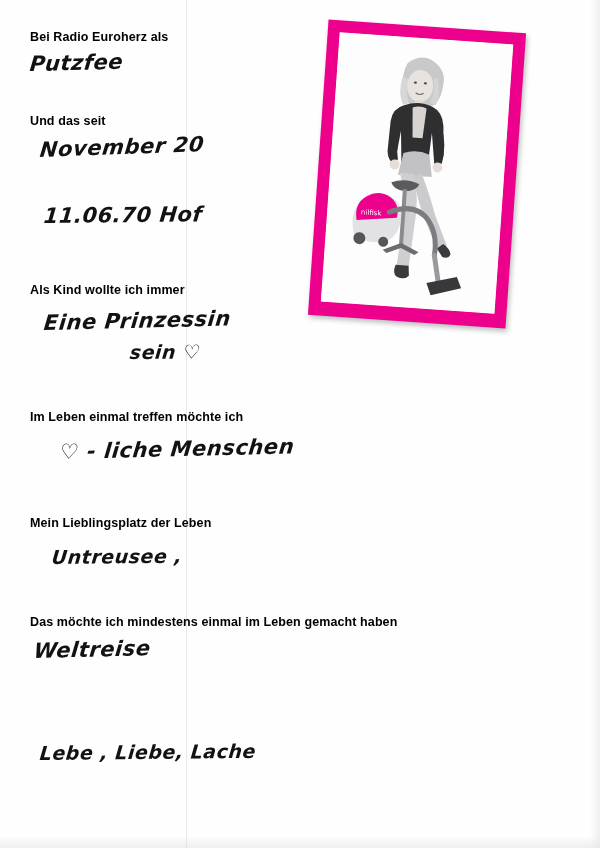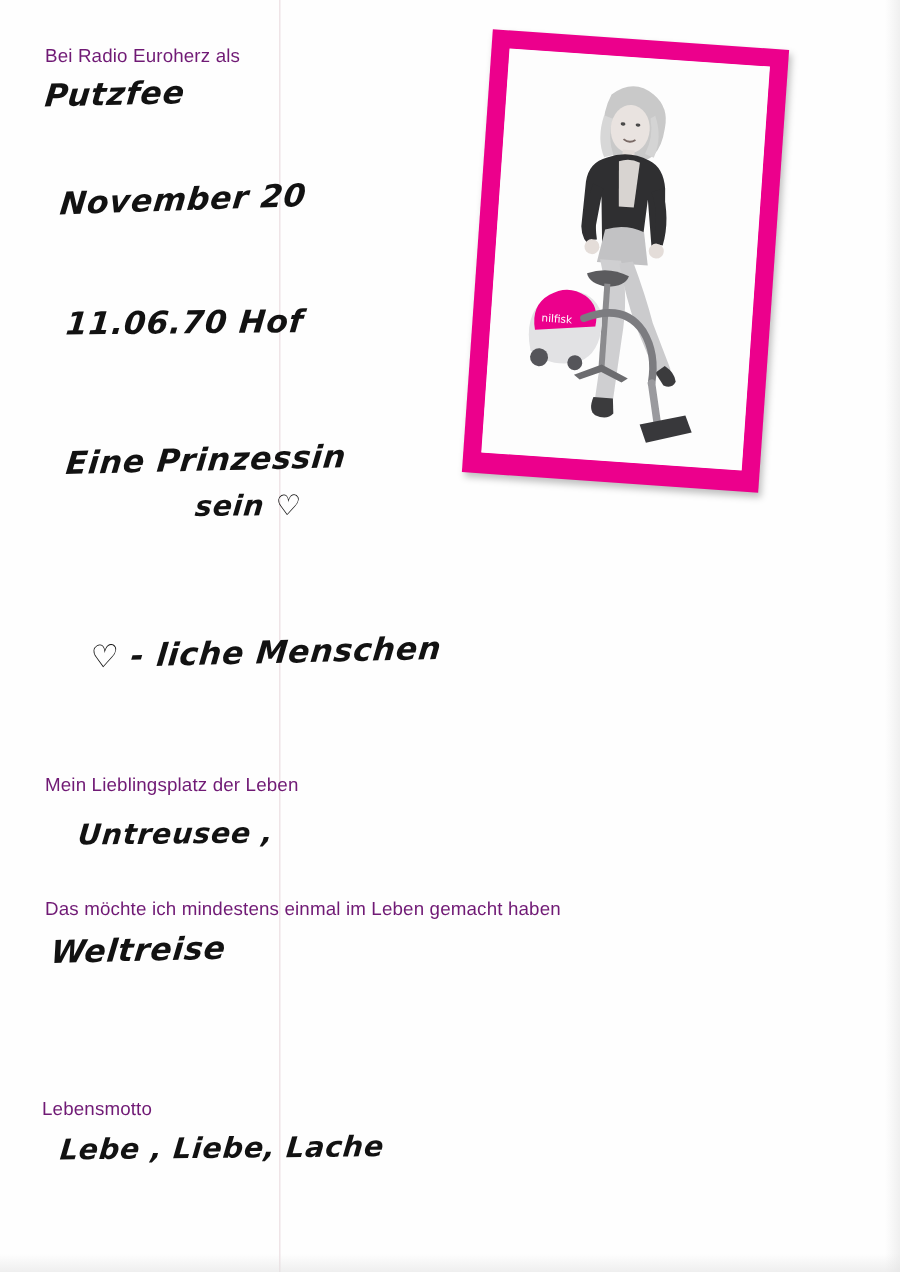--- a/index.html
+++ b/index.html
@@ -43,22 +43,22 @@
     height: 12px;
     width: 600px;
     background: linear-gradient(to bottom, rgba(255,255,255,0), rgba(226,226,226,0.55));
   }
 
   .field {
     position: absolute;
   }
   .label {
     font-size: 12.5px;
-    font-weight: normal;
-    color: #701a75;
+    font-weight: bold;
+    color: #000000;
     letter-spacing: 0.1px;
     white-space: nowrap;
   }
   .answer {
     font-family: "DejaVu Sans", sans-serif;
     font-size: 21px;
     color: #121212;
     white-space: nowrap;
     font-style: italic;
     font-weight: 600;
@@ -160,46 +160,48 @@
       </svg>
     </div>
   </div>
 
   <div class="field" style="left:30px; top:30px;">
     <div class="label">Bei Radio Euroherz als</div>
     <div class="answer" style="margin-top:8px;">Putzfee</div>
   </div>
 
   <div class="field" style="left:30px; top:114px;">
+    <div class="label">Und das seit</div>
     <div class="answer rot2" style="margin-top:10px; margin-left:10px;">November 20</div>
   </div>
 
   <div class="field" style="left:30px; top:192px;">
     <div class="answer rot0" style="margin-top:12px; margin-left:14px;">11.06.70   Hof</div>
   </div>
 
   <div class="field" style="left:30px; top:283px;">
+    <div class="label">Als Kind wollte ich immer</div>
     <div class="answer" style="margin-top:14px; margin-left:14px;">Eine Prinzessin</div>
     <div class="answer small rot0" style="margin-top:6px; margin-left:100px;">sein  ♡</div>
   </div>
 
   <div class="field" style="left:30px; top:410px;">
+    <div class="label">Im Leben einmal treffen möchte ich</div>
     <div class="answer" style="margin-top:16px; margin-left:30px;">♡ - liche  Menschen</div>
   </div>
 
   <div class="field" style="left:30px; top:516px;">
     <div class="label">Mein Lieblingsplatz der Leben</div>
     <div class="answer small rot0" style="margin-top:16px; margin-left:22px;">Untreusee ,</div>
   </div>
 
-  <div class="field" style="left:30px; top:599px;">
+  <div class="field" style="left:30px; top:615px;">
     <div class="label">Das möchte ich mindestens einmal im Leben gemacht haben</div>
     <div class="answer" style="margin-top:10px; margin-left:4px;">Weltreise</div>
   </div>
 
   <div class="field" style="left:28px; top:732px;">
-    <div class="label">Lebensmotto</div>
     <div class="answer small rot0" style="margin-top:10px; margin-left:12px;">Lebe ,  Liebe,  Lache</div>
   </div>
 
   <div class="edge-shade-right"></div>
   <div class="edge-shade-bottom"></div>
 </div>
 
 </body></html>

